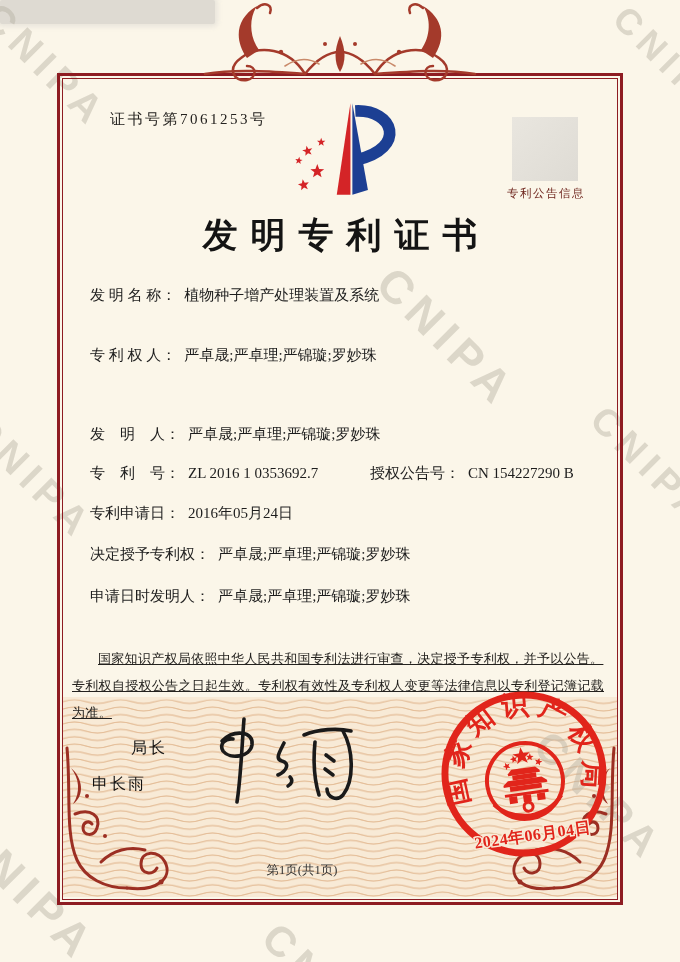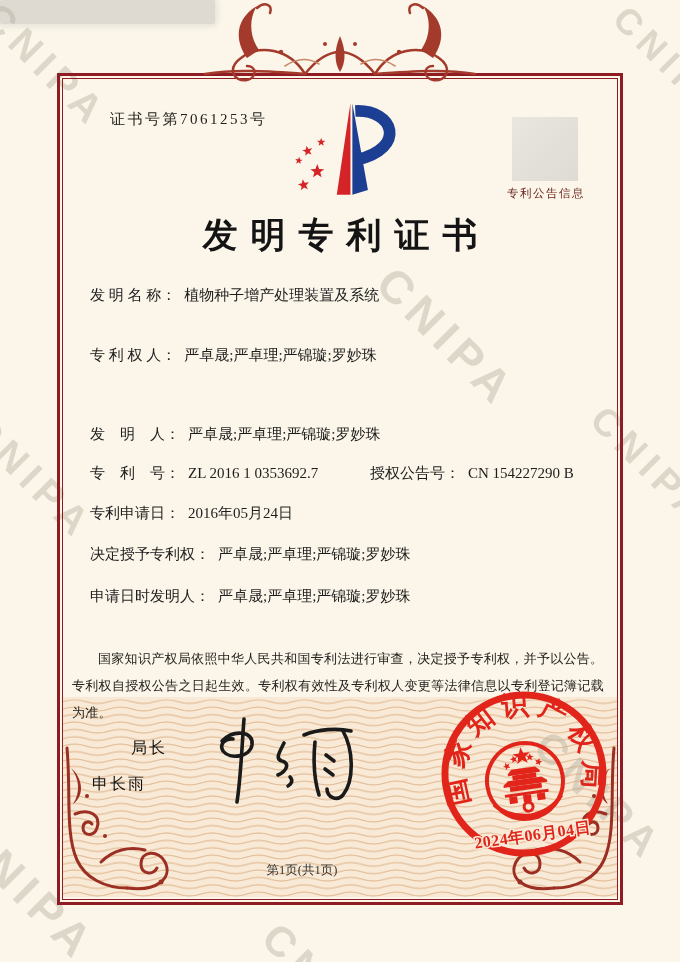--- a/index.html
+++ b/index.html
@@ -46,21 +46,21 @@
   .row{left:90px;font-size:15px;white-space:nowrap;}
   .row .lbl{margin-right:8px;}
   .r-name{top:286px;} .r-holder{top:346px;} .r-addr{top:384px;}
   .r-inventor{top:425px;} .r-patno{top:464px;} .r-dates{top:504px;}
   .r-origa{top:545px;} .r-origi{top:587px;}
   .rcol{position:absolute;left:280px;top:0;white-space:nowrap;}
   .two{width:520px;}
   .redact{display:inline-block;width:312px;height:20px;vertical-align:middle;
     background:#efece3;box-shadow:0 0 3px 1px rgba(214,209,197,.55);}
   .statement{left:72px;width:537px;font-size:13px;line-height:27px;
-    letter-spacing:.3px;color:#24221f;}
+    letter-spacing:.3px;color:#24221f;text-decoration:underline;}
   .st1{top:645px;text-indent:26px;}
   .st2{top:672px;}
   .director{left:92px;font-size:16px;letter-spacing:2px;color:#121212;
     font-family:"Liberation Sans","DejaVu Sans",sans-serif;}
   .d1{top:738px;margin-left:39px;} .d2{top:774px;}
   .signature{left:192px;top:705px;}
   .seal{left:438px;top:688px;transform:rotate(-8deg);}
   .seal-ring{font-size:27px;font-weight:700;fill:#e1251b;letter-spacing:7px;}
   .seal-date{font-size:16px;font-weight:700;fill:#e1251b;
     paint-order:stroke;stroke:#f8ead6;stroke-width:3px;letter-spacing:.5px;}

